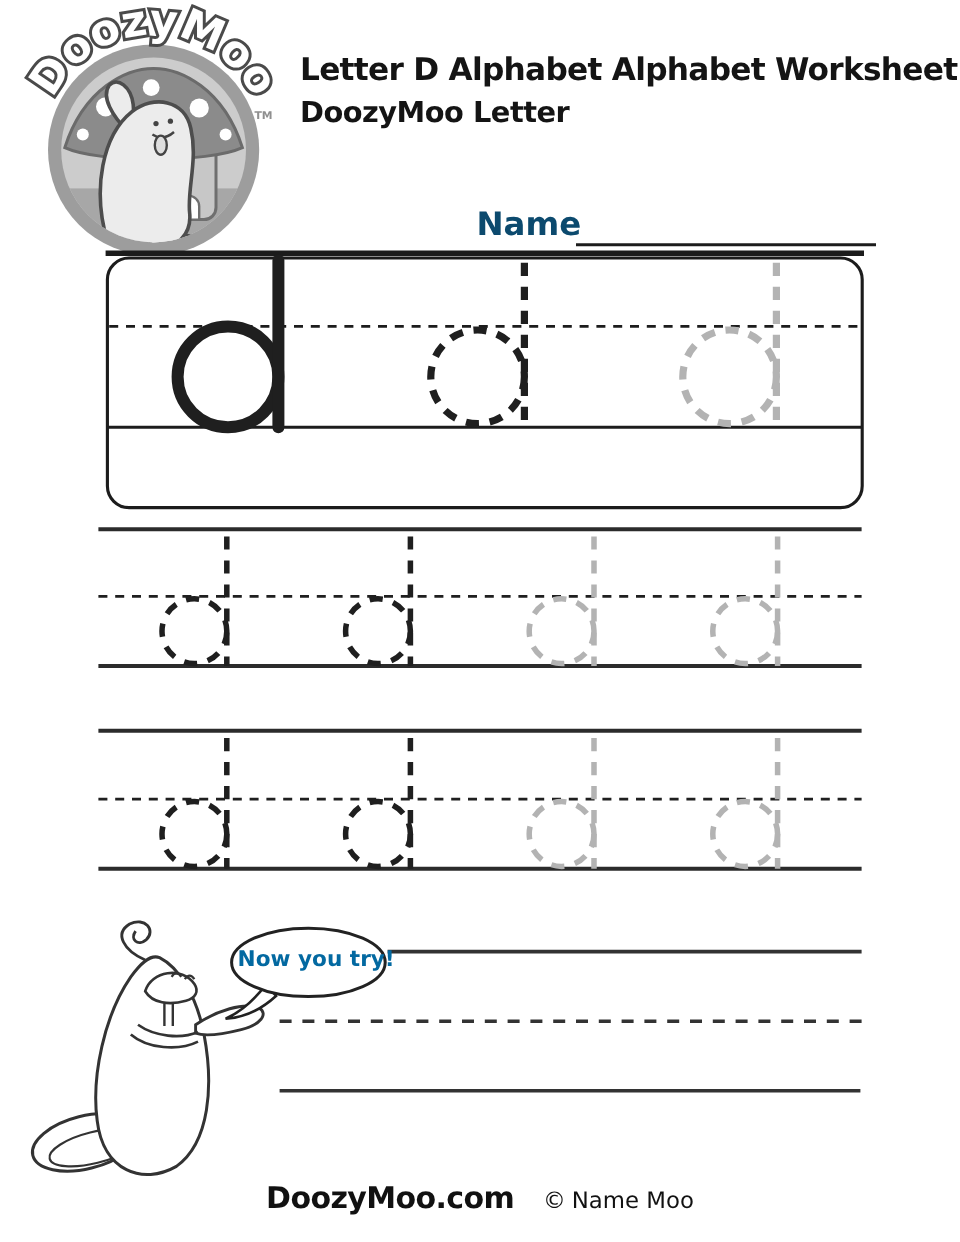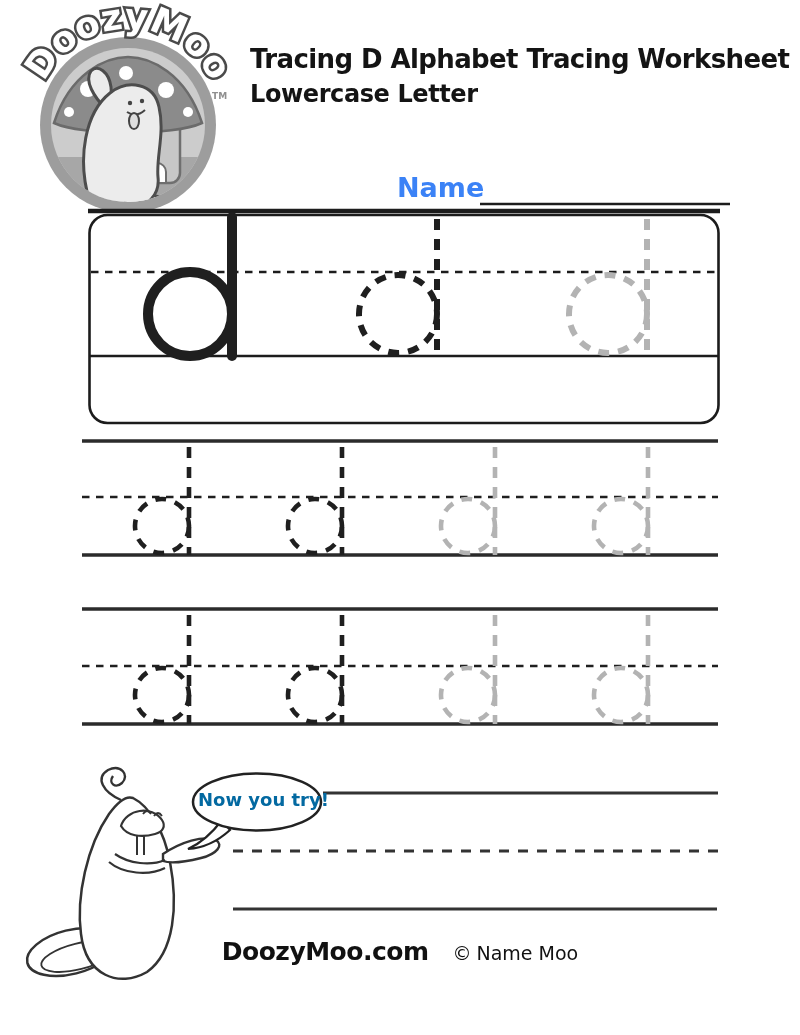--- a/index.html
+++ b/index.html
@@ -5,24 +5,24 @@
   html,body{margin:0;padding:0;background:#fff;}
   .page{
     position:relative;width:800px;height:1035px;background:#ffffff;
     font-family:"DejaVu Sans",sans-serif;overflow:hidden;
   }
   .art{position:absolute;left:0;top:0;}
   .abs{position:absolute;}
   .title-block{left:250px;top:44px;color:#141414;}
   .title-line1{font-size:26px;font-weight:700;letter-spacing:-0.6px;white-space:nowrap;}
   .title-line2{font-size:24px;font-weight:700;letter-spacing:-0.4px;margin-top:6px;}
-  .name-label{left:397px;top:172px;font-size:27px;font-weight:700;color:#3b82f6;}
+  .name-label{left:397px;top:172px;font-size:27px;font-weight:700;color:#0c4a6e;}
   .bubble-text{left:198px;top:789px;width:120px;text-align:center;
     font-size:18px;font-weight:700;color:#0369a1;white-space:nowrap;}
-  .footer{left:0;right:0;top:937px;display:flex;justify-content:center;
+  .footer{left:0;right:0;top:984px;display:flex;justify-content:center;
     align-items:baseline;gap:24px;color:#111;}
   .footer-site{font-size:25px;font-weight:700;letter-spacing:-0.5px;}
   .footer-copy{font-size:19px;font-weight:500;display:inline-flex;align-items:baseline;gap:5px;}
   .copy-sym{font-size:19px;}
 </style>
 </head>
 <body>
 
 <div class="page">
 
@@ -160,22 +160,22 @@
       <path d="M 118,52 q 4,-6 8,0 M 129,54 q 4,-6 8,0" fill="none" stroke="#333" stroke-width="1.8"></path>
     </g>
 
     <g>
       <path d="M 222,820 C 210,836 199,844 188,849 C 203,848 218,841 230,830 Z" fill="#ffffff" stroke="#222" stroke-width="2.2"></path>
       <ellipse cx="257" cy="802" rx="64" ry="28.5" fill="#ffffff" stroke="#222" stroke-width="2.5"></ellipse>
     </g>
   </svg>
 
   <div class="abs title-block">
-    <div class="title-line1">Tracing D Alphabet Tracing Worksheet</div>
-    <div class="title-line2">Lowercase Letter</div>
+    <div class="title-line1">Letter D Alphabet Alphabet Worksheet</div>
+    <div class="title-line2">DoozyMoo Letter</div>
   </div>
 
   <div class="abs name-label">Name</div>
 
   <div class="abs bubble-text">Now you try!</div>
 
   <div class="abs footer">
     <span class="footer-site">DoozyMoo.com</span>
     <span class="footer-copy">
       <span class="copy-sym">©</span>

